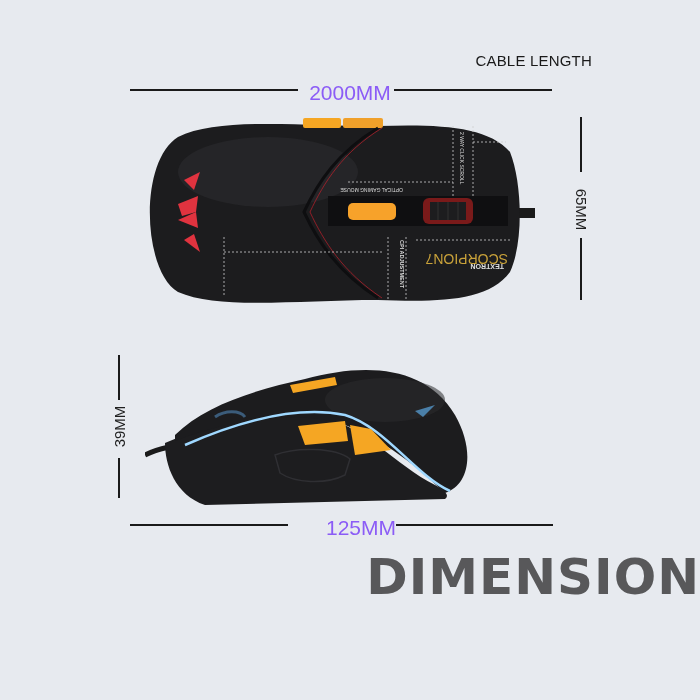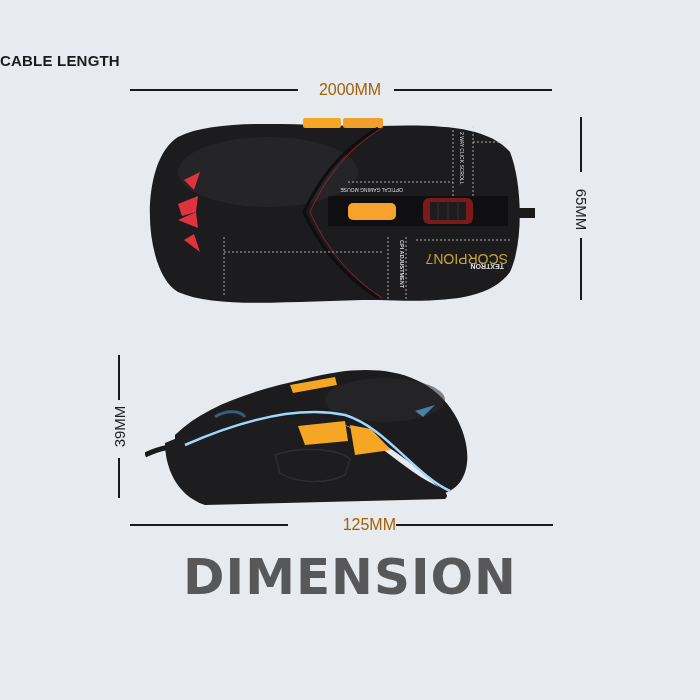--- a/index.html
+++ b/index.html
@@ -4,36 +4,36 @@
   <style>
     html, body { margin: 0; padding: 0; }
     body {
       width: 700px; height: 700px; overflow: hidden;
       background: #e7eaef;
       position: relative;
       font-family: "Liberation Sans", sans-serif;
     }
     .abs { position: absolute; }
     .title {
-      left: 0; width: 592px; top: 52px; text-align: left;
-      font-weight: bold; font-size: 15px; color: #1a1a1a; letter-spacing: 0.2px;
+      left: 0; width: 592px; top: 52px; text-align: right;
+      font-weight: normal; font-size: 15px; color: #1a1a1a; letter-spacing: 0.2px;
     }
-    .dim-label { font-size: 16px; color: #a16207; white-space: nowrap; }
+    .dim-label { font-size: 21px; color: #8b5cf6; white-space: nowrap; }
     .hline { height: 1.5px; background: #1a1a1a; }
     .vline { width: 1.5px; background: #1a1a1a; }
     .vtext {
       transform: rotate(90deg); transform-origin: center center;
       font-size: 15px; color: #1f1f1f; white-space: nowrap;
     }
     .vtext-left {
       transform: rotate(-90deg); transform-origin: center center;
       font-size: 15px; color: #1f1f1f; white-space: nowrap;
     }
     .big-title {
-      left: 0; width: 700px; top: 548px; text-align: center;
+      left: 0; width: 700px; top: 548px; text-align: right;
       font-family: "DejaVu Sans", sans-serif; font-weight: bold;
       font-size: 50px; color: #58585a; letter-spacing: 1px;
     }
     svg { display: block; }
   </style>
 </head>
 <body>
 
 <div class="abs title">CABLE LENGTH</div>
 <div class="abs hline" style="left:130px; top:89px; width:168px;"></div>

